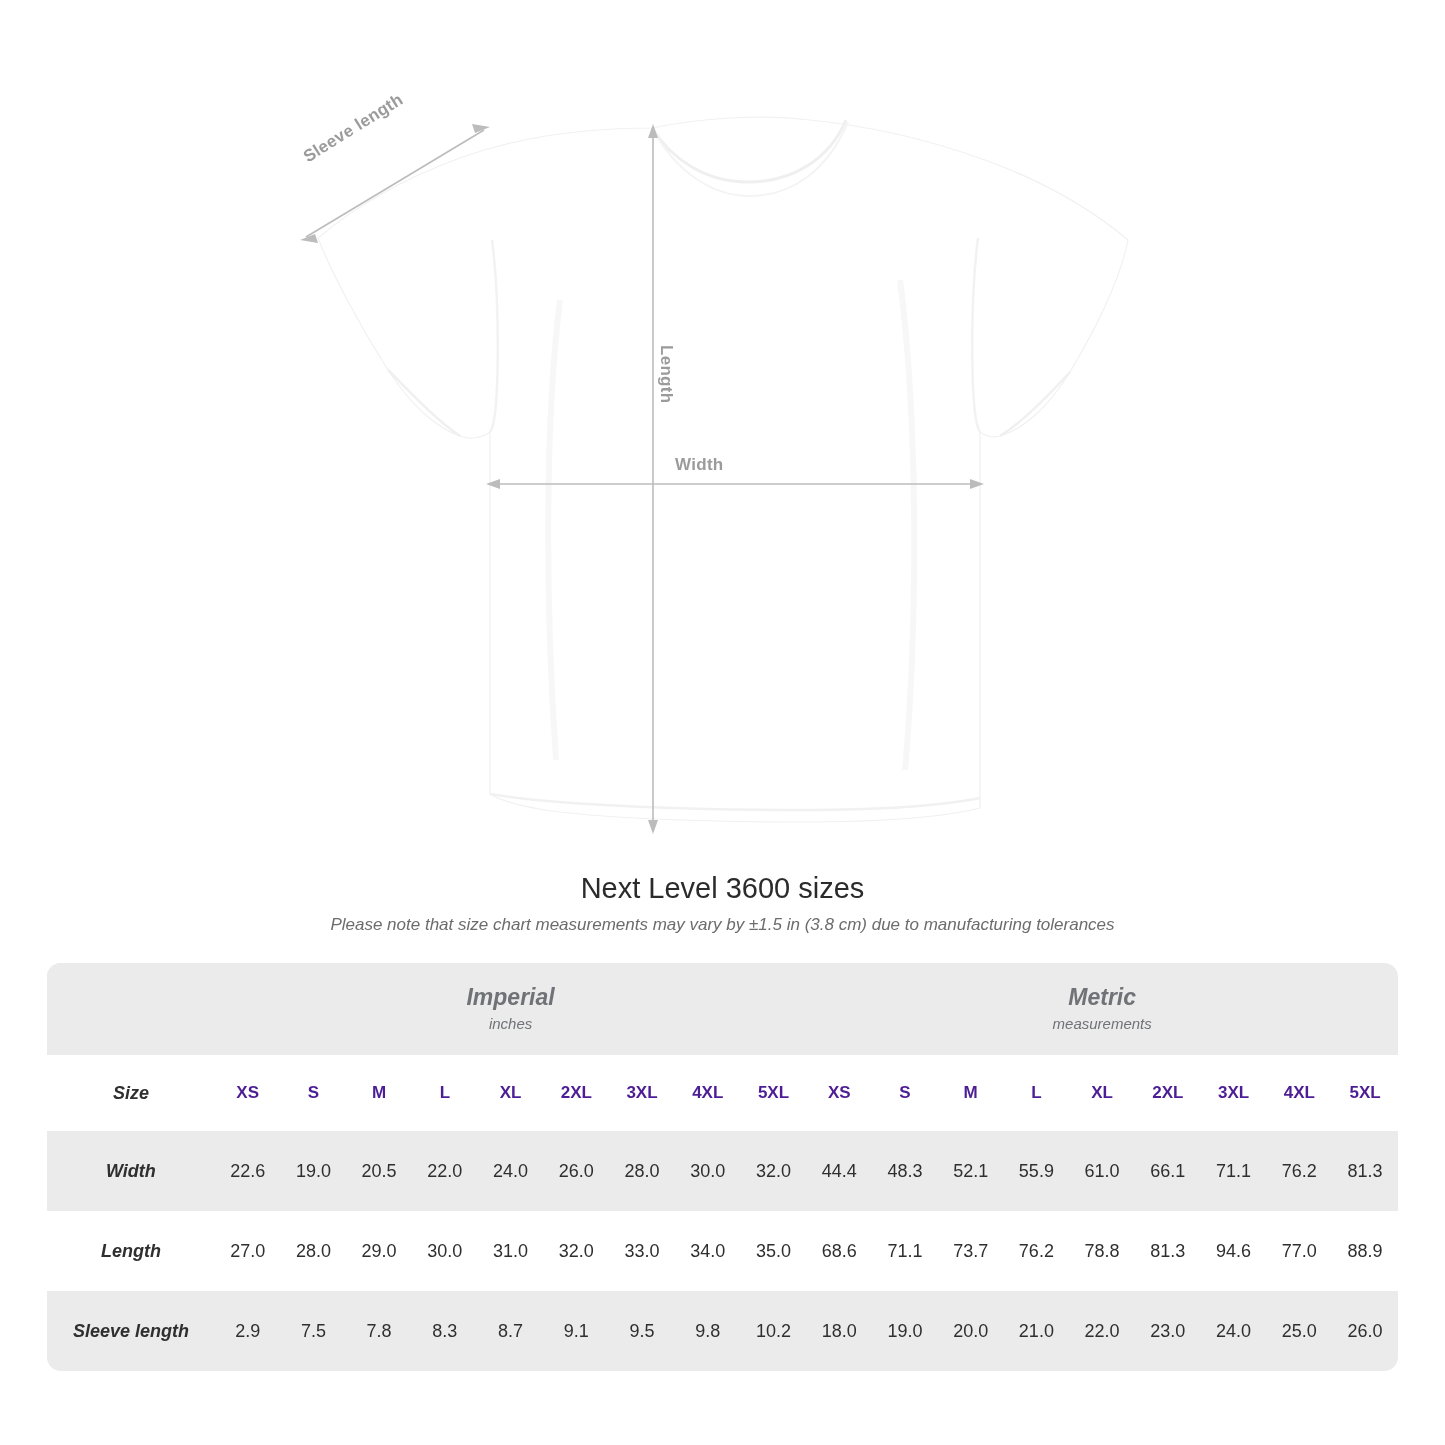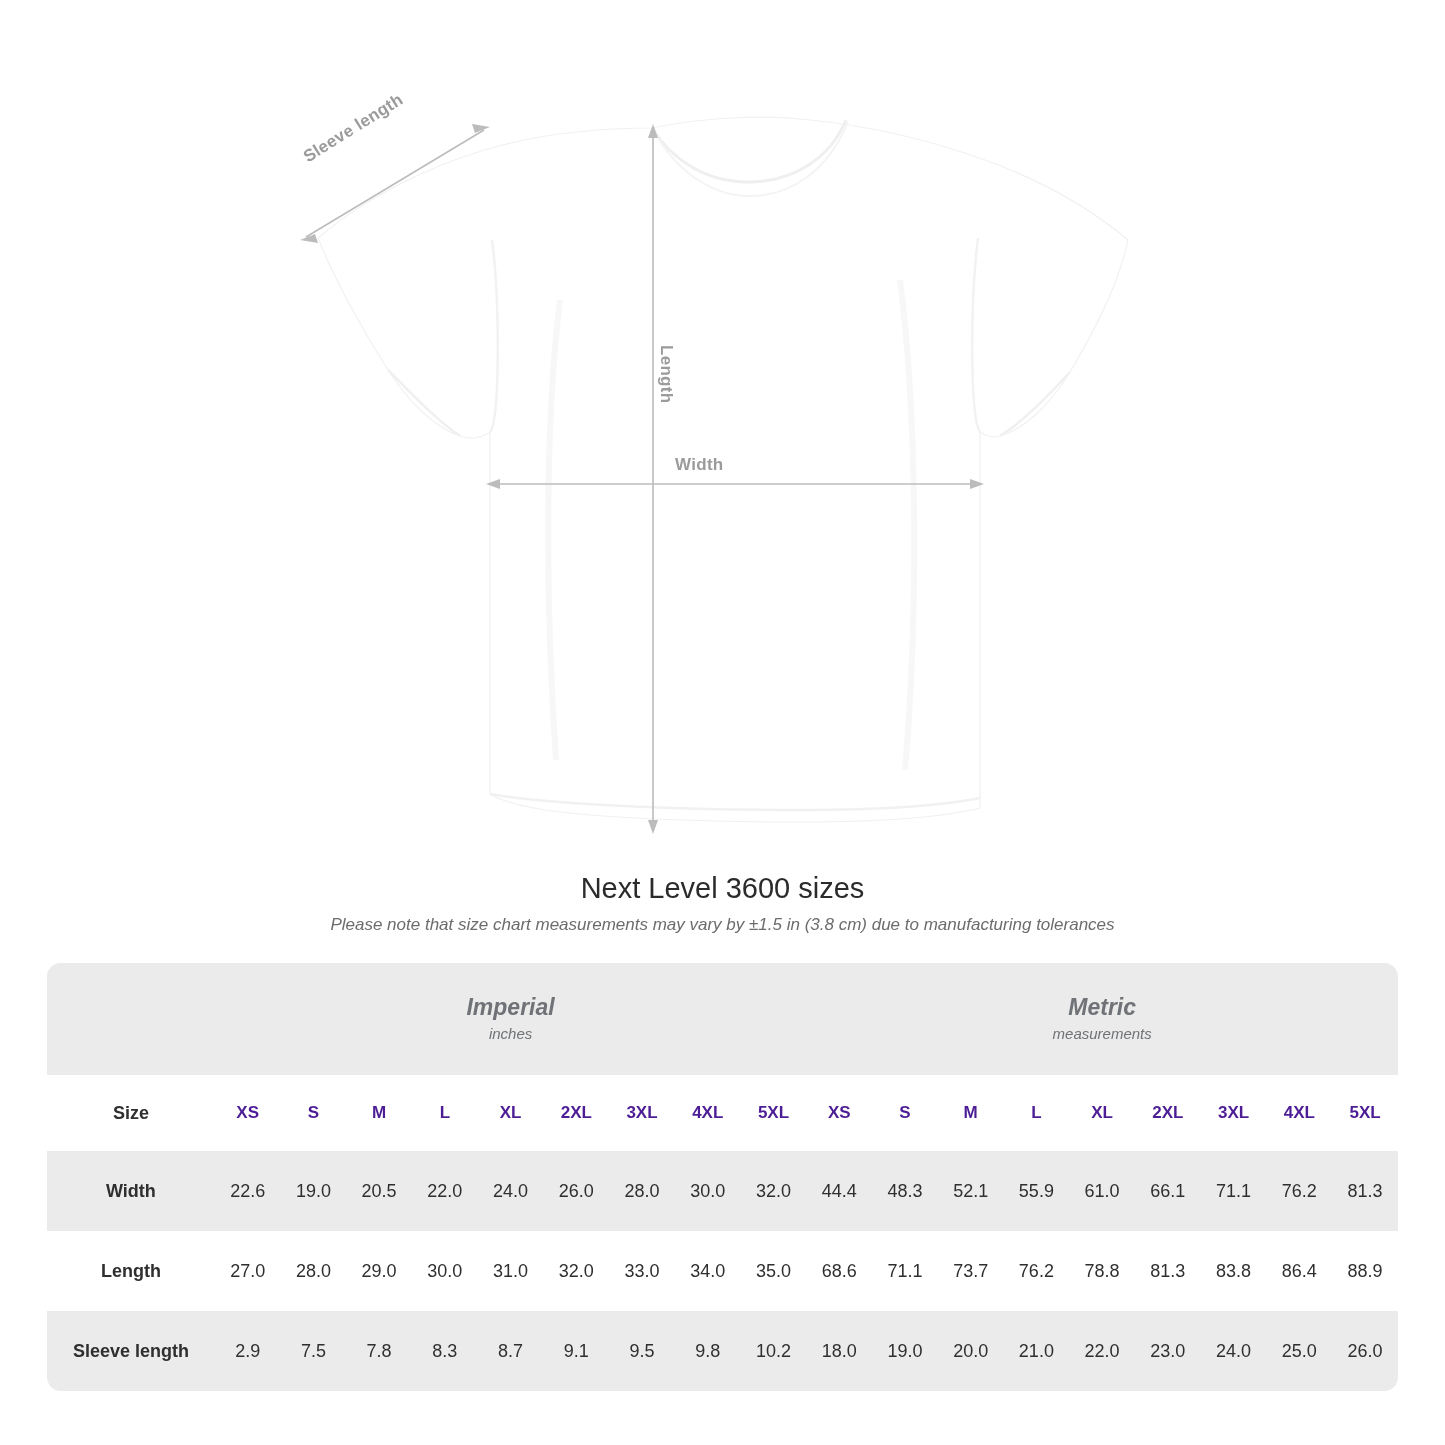--- a/index.html
+++ b/index.html
@@ -86,21 +86,21 @@
     table-layout: fixed;
     font-size: 17px;
   }
   table.size-table td, table.size-table th {
     text-align: center;
     vertical-align: middle;
     border: none;
   }
   .unit-header {
     background: #ebebeb;
-    height: 112px;
+    height: 92px;
     margin-left: 8px;
   }
   .unit-title {
     font-size: 23px;
     font-style: italic;
     font-weight: bold;
     color: #6f7276;
     line-height: 1.35;
   }
   .unit-sub {
@@ -127,20 +127,21 @@
   }
   .data-row td {
     height: 78px;
     color: #2f2f2f;
     font-size: 18px;
   }
   td.rowhead {
     font-weight: bold;
     font-size: 18px;
     color: #2f2f2f;
+    font-style: italic;
   }
   .col-head {
     width: 166px;
   }
   .col-cell {
     width: 65px;
   }
   .corner {
     background: #ebebeb;
   }
@@ -303,22 +304,22 @@
           <td>32.0</td>
           <td>33.0</td>
           <td>34.0</td>
           <td>35.0</td>
           <td>68.6</td>
           <td>71.1</td>
           <td>73.7</td>
           <td>76.2</td>
           <td>78.8</td>
           <td>81.3</td>
-          <td>83.8</td>
-          <td>86.4</td>
+          <td>94.6</td>
+          <td>77.0</td>
           <td>88.9</td>
         </tr>
 
         <tr class="data-row row-shade">
           <td class="rowhead">Sleeve length</td>
           <td>2.9</td>
           <td>7.5</td>
           <td>7.8</td>
           <td>8.3</td>
           <td>8.7</td>

